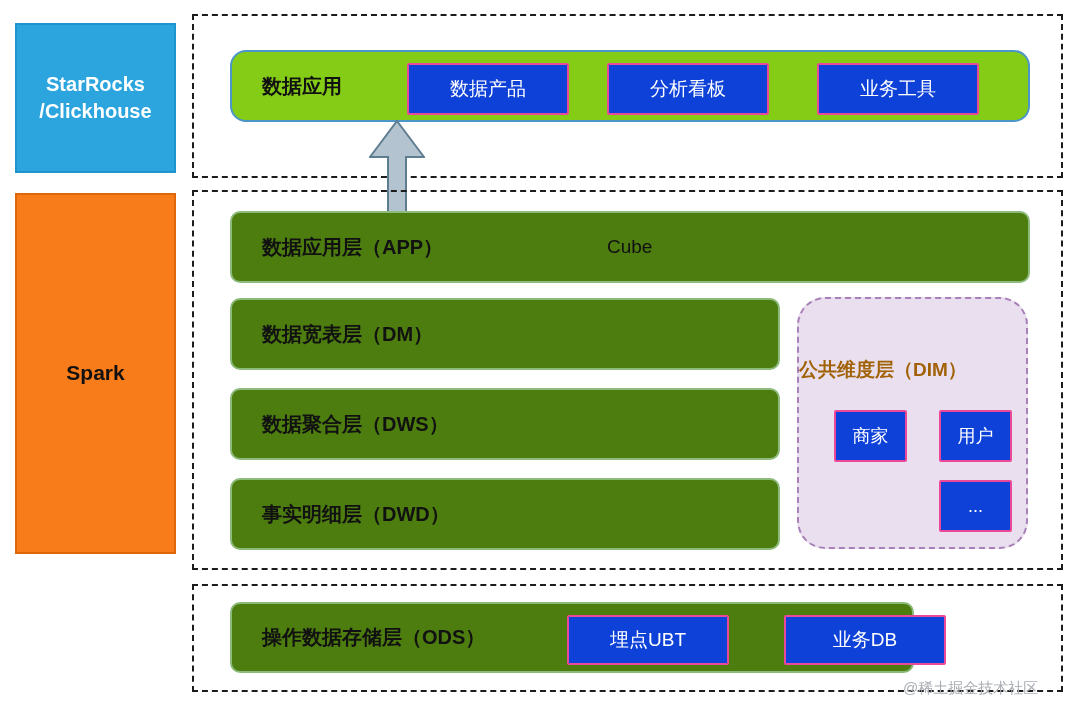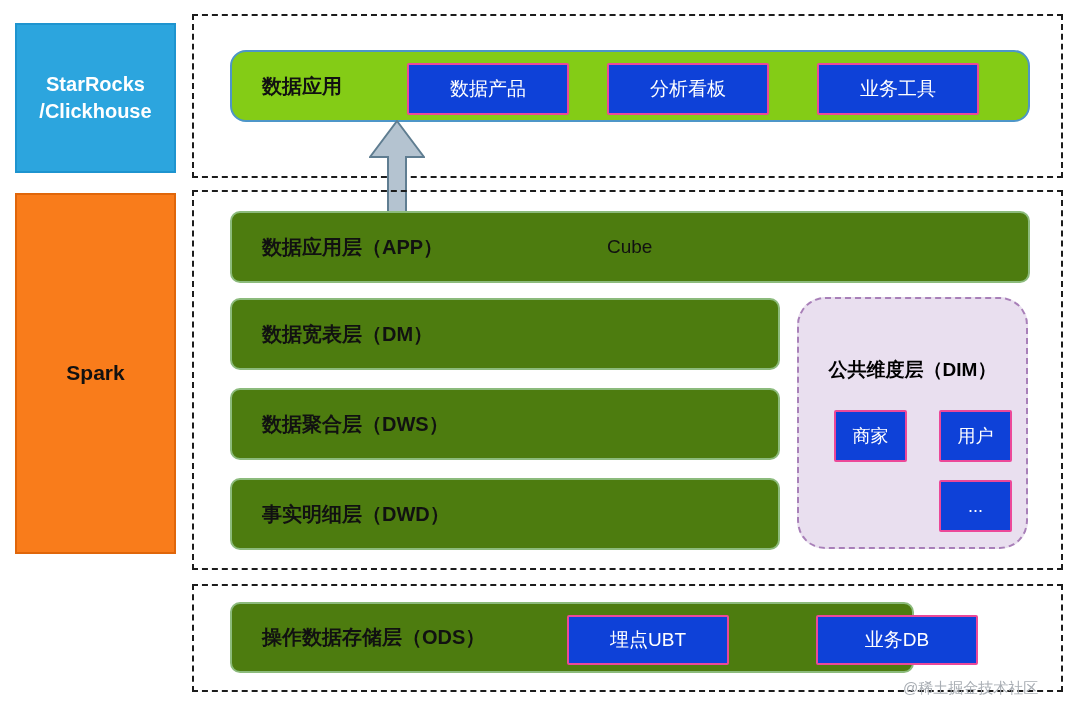--- a/index.html
+++ b/index.html
@@ -43,29 +43,29 @@
   .layer-app{left:230px;top:211px;width:800px;height:72px;}
   .layer-dm {left:230px;top:298px;width:550px;height:72px;}
   .layer-dws{left:230px;top:388px;width:550px;height:72px;}
   .layer-dwd{left:230px;top:478px;width:550px;height:72px;}
   .layer-ods{left:230px;top:602px;width:684px;height:71px;}
   .cube-note{position:absolute;left:375px;font-size:19px;color:#111111;font-weight:normal;}
 
   
   .dim-panel{position:absolute;left:797px;top:297px;width:231px;height:252px;
     background:#e9dfef;border:2px dashed #a87fb8;border-radius:28px;}
-  .dim-title{position:absolute;left:0;top:58px;width:100%;text-align:center;
-    font-size:19px;font-weight:bold;color:#000000;white-space:nowrap;}
+  .dim-title{position:absolute;left:0;top:58px;width:100%;text-align:left;
+    font-size:19px;font-weight:bold;color:#a16207;white-space:nowrap;}
   .dim-btn{width:73px;height:52px;font-size:18px;border-radius:2px;}
   .dim-r1{top:111px;} .dim-r2{top:181px;}
   .dim-c1{left:35px;} .dim-c2{left:140px;}
 
   
   .ods-btn{top:11px;width:162px;height:50px;}
-  .ods-b1{left:335px;} .ods-b2{left:584px;}
+  .ods-b1{left:335px;} .ods-b2{left:552px;}
 
   .watermark{position:absolute;left:903px;top:679px;font-size:15px;color:#a9aeb4;
     white-space:nowrap;background:transparent;}
 </style>
 </head>
 <body>
 
 <div class="canvas">
 
   <div class="engine-box starrocks">

